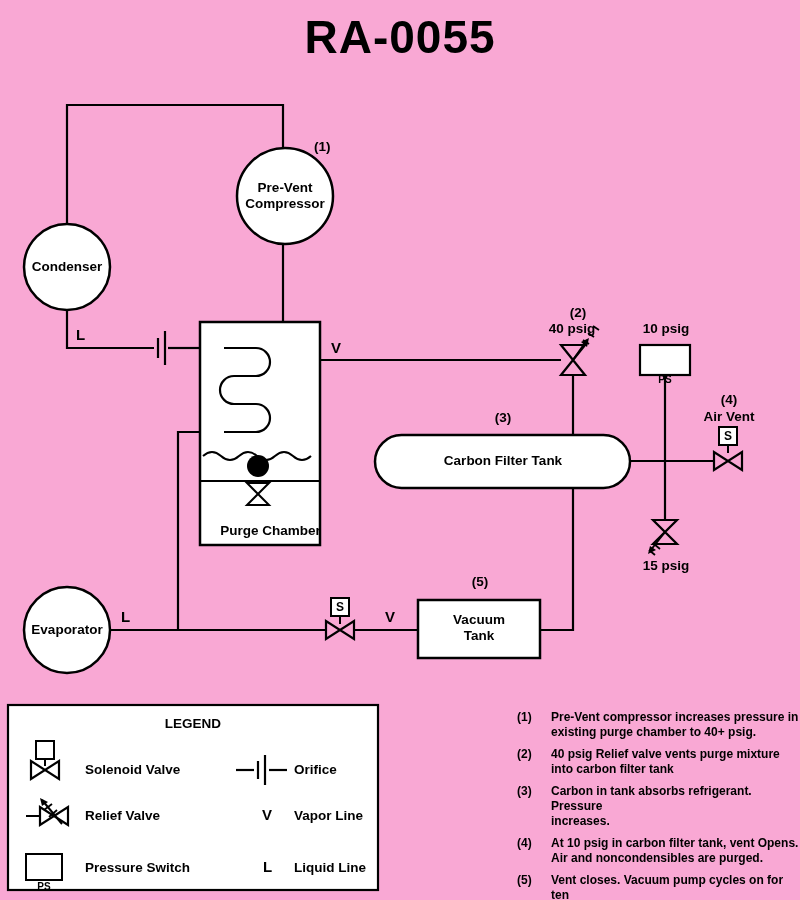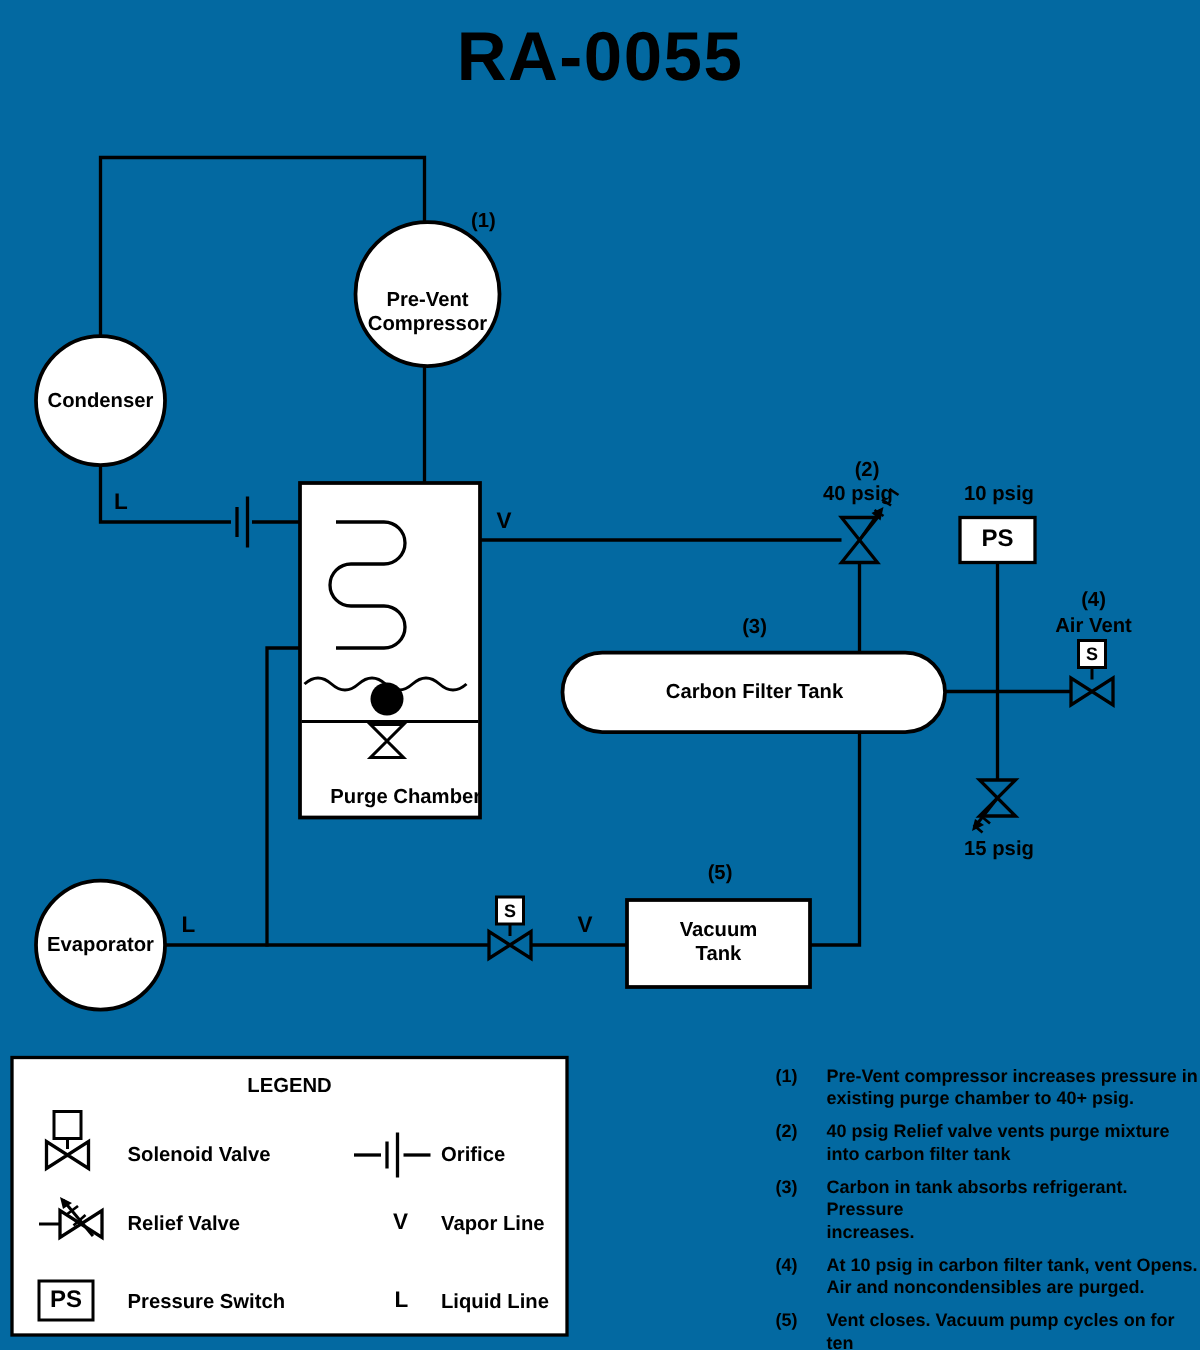--- a/index.html
+++ b/index.html
@@ -1,24 +1,24 @@
 <!DOCTYPE html>
 <html><head>
 <meta charset="utf-8">
 <style>
   html,body{margin:0;padding:0;background:#fff;}
-  .stage{position:relative;width:800px;height:900px;background:#0369a1;
+  .stage{position:relative;width:800px;height:900px;background:#f9a8d4;
          font-family:"Liberation Sans",sans-serif;color:#000;overflow:hidden;}
   svg{position:absolute;left:0;top:0;}
   .lbl{position:absolute;font-weight:bold;white-space:nowrap;font-size:13.5px;line-height:16px;}
   .ctr{transform:translateX(-50%);text-align:center;}
   .big{font-size:46px;line-height:50px;letter-spacing:1px;}
   .sym{font-size:15px;}
   .sm{font-size:12px;line-height:14px;}
-  .md{font-size:16px;line-height:16px;}
+  .md{font-size:10px;line-height:16px;margin-top:20px;}
   .notes{position:absolute;left:517px;top:710px;width:282px;}
   .note{display:flex;margin-bottom:7px;font-size:12px;font-weight:bold;line-height:15px;}
   .note .num{width:34px;flex:none;}
   .note .txt{white-space:pre-line;}
 </style>
 </head>
 <body>
 
 <div class="stage">
 
@@ -118,21 +118,21 @@
       </g>
 
       <rect x="26" y="854" width="36" height="26" stroke-width="2"></rect>
     </g>
   </svg>
 
   <div class="lbl big ctr" style="left:400px;top:12px;">RA-0055</div>
 
   <div class="lbl ctr" style="left:67px;top:259px;">Condenser</div>
 
-  <div class="lbl ctr" style="left:285px;top:180px;margin-top:12px;">
+  <div class="lbl ctr" style="left:285px;top:180px;">
     <div>Pre-Vent</div>
     <div>Compressor</div>
   </div>
   <div class="lbl" style="left:314px;top:139px;">(1)</div>
 
   <div class="lbl ctr" style="left:261px;top:523px;padding-left:19px;">Purge Chamber</div>
 
   <div class="lbl sym" style="left:76px;top:327px;">L</div>
   <div class="lbl sym" style="left:331px;top:340px;">V</div>
 

